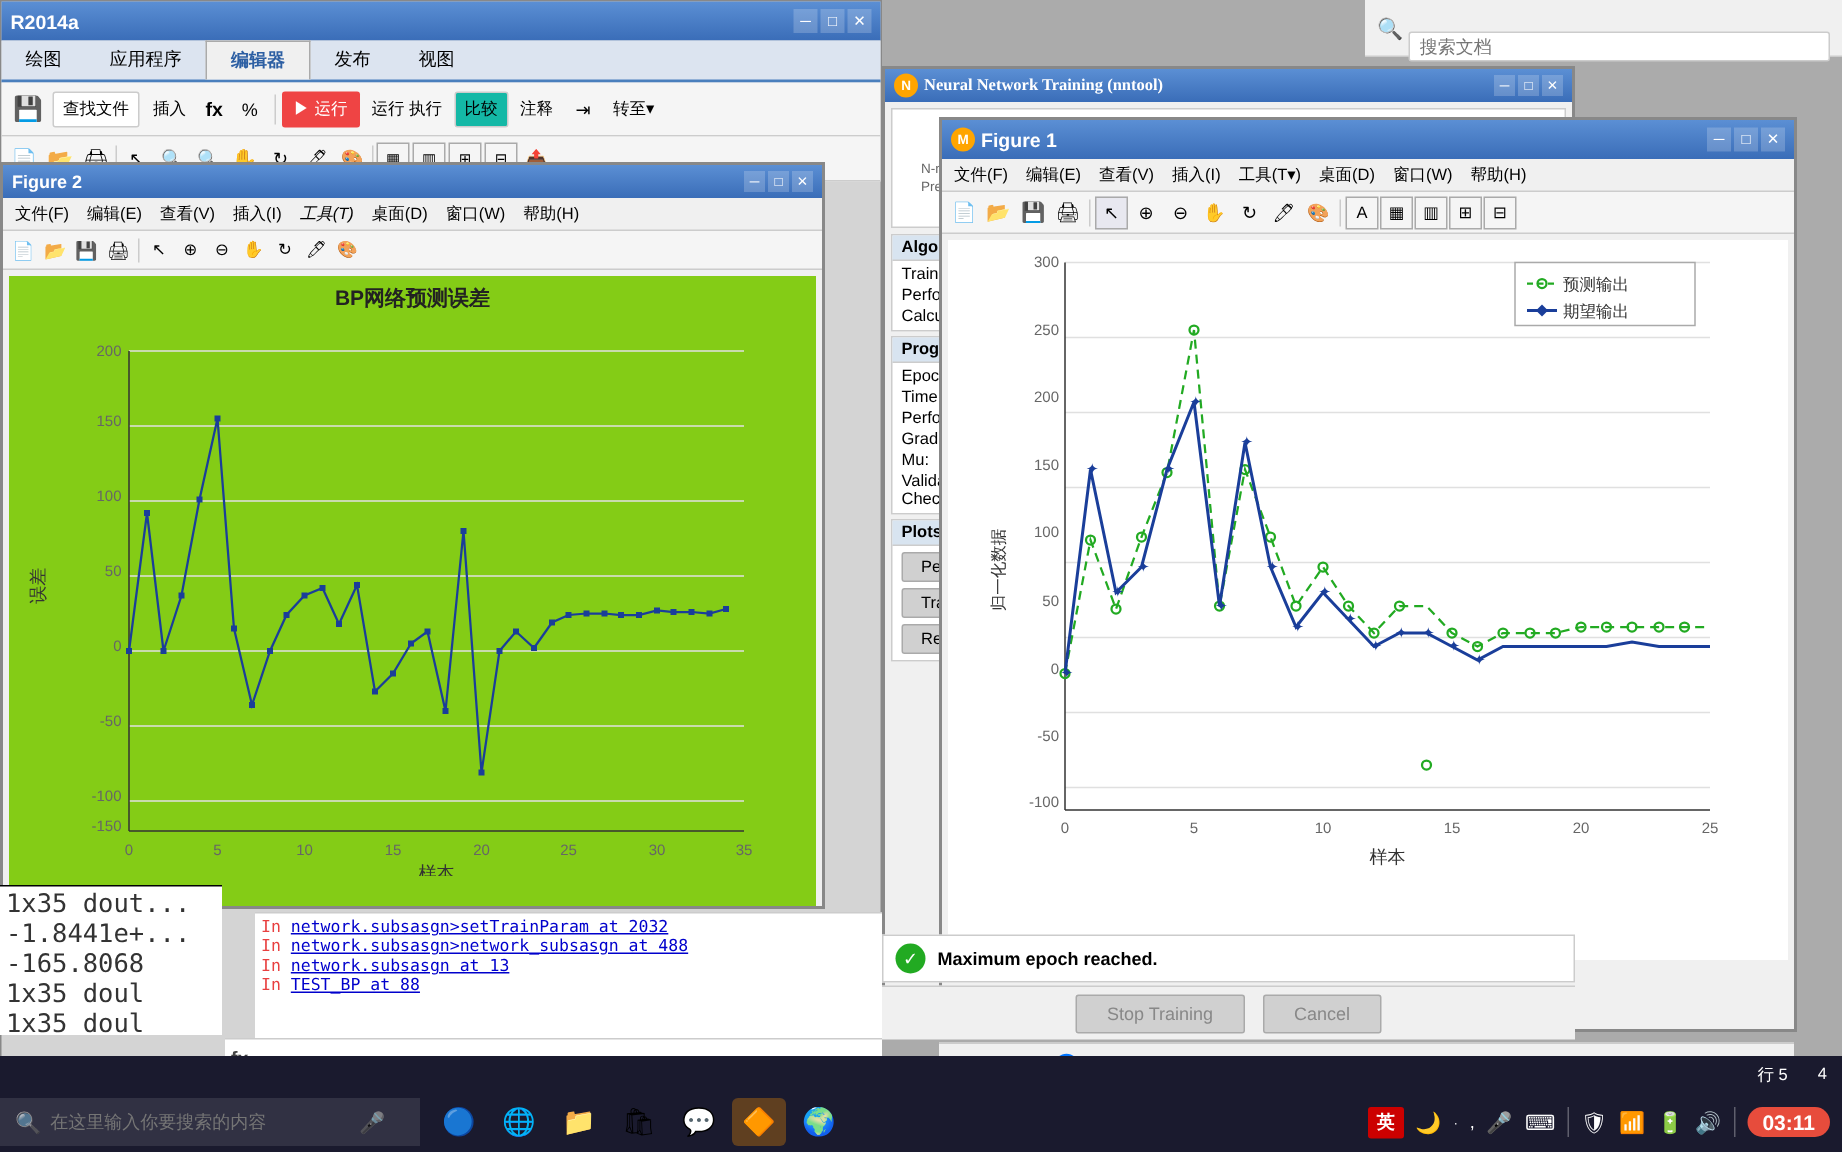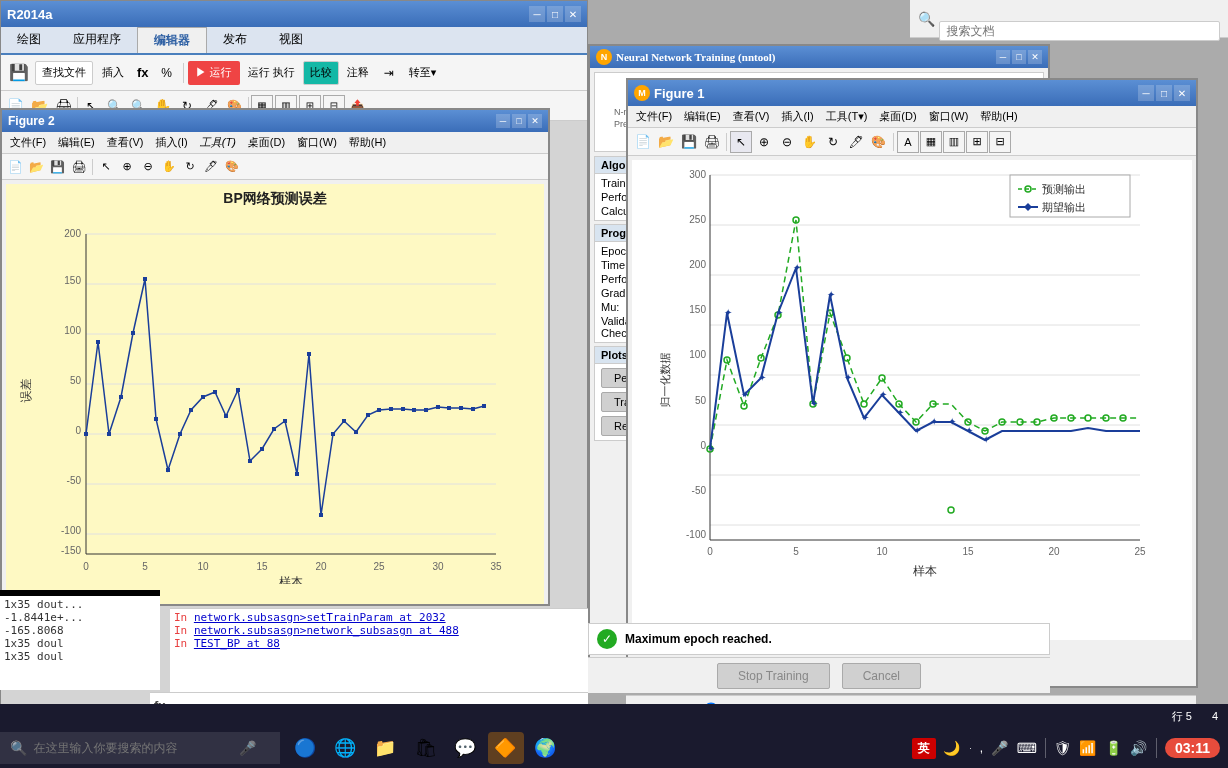--- a/index.html
+++ b/index.html
@@ -93,21 +93,21 @@
     <div style="width:1px;height:16px;background:#ccc;margin:0 2px;"></div>
     <div style="width:20px;height:20px;display:flex;align-items:center;justify-content:center;cursor:pointer;font-size:11px;">↖</div>
     <div style="width:20px;height:20px;display:flex;align-items:center;justify-content:center;cursor:pointer;font-size:11px;">⊕</div>
     <div style="width:20px;height:20px;display:flex;align-items:center;justify-content:center;cursor:pointer;font-size:11px;">⊖</div>
     <div style="width:20px;height:20px;display:flex;align-items:center;justify-content:center;cursor:pointer;font-size:11px;">✋</div>
     <div style="width:20px;height:20px;display:flex;align-items:center;justify-content:center;cursor:pointer;font-size:11px;">↻</div>
     <div style="width:20px;height:20px;display:flex;align-items:center;justify-content:center;cursor:pointer;font-size:11px;">🖊</div>
     <div style="width:20px;height:20px;display:flex;align-items:center;justify-content:center;cursor:pointer;font-size:11px;">🎨</div>
   </div>
 
-  <div style="background:#fef9c3;margin:4px;position:relative;height:420px;">
+  <div style="background:#84cc16;margin:4px;position:relative;height:420px;">
     <div style="text-align:center;font-size:14px;font-weight:bold;padding:6px 0;color:#222;">BP网络预测误差</div>
     <div style="position:absolute;left:8px;top:50%;transform:rotate(-90deg) translateX(50%);font-size:12px;color:#333;white-space:nowrap;">误差</div>
 
     <svg width="490" height="370" style="margin-left:40px;margin-top:0px;" class="chart-svg">
 
       <line x1="40" y1="20" x2="450" y2="20" stroke="#e0e0e0" stroke-width="1"></line>
       <line x1="40" y1="70" x2="450" y2="70" stroke="#e0e0e0" stroke-width="1"></line>
       <line x1="40" y1="120" x2="450" y2="120" stroke="#e0e0e0" stroke-width="1"></line>
       <line x1="40" y1="170" x2="450" y2="170" stroke="#e0e0e0" stroke-width="1"></line>
       <line x1="40" y1="220" x2="450" y2="220" stroke="#e0e0e0" stroke-width="1"></line>
@@ -171,31 +171,32 @@
       <rect x="378" y="194" width="4" height="4" fill="#1a3e9a"></rect>
       <rect x="390" y="191" width="4" height="4" fill="#1a3e9a"></rect>
       <rect x="401" y="192" width="4" height="4" fill="#1a3e9a"></rect>
       <rect x="413" y="192" width="4" height="4" fill="#1a3e9a"></rect>
       <rect x="425" y="193" width="4" height="4" fill="#1a3e9a"></rect>
       <rect x="436" y="190" width="4" height="4" fill="#1a3e9a"></rect>
     </svg>
   </div>
 </div>
 
-<div style="position:absolute;top:590px;left:0;width:160px;height:100px;background:white;border-top:6px solid #000000;overflow:hidden;font-family:monospace;font-size:11px;padding:2px 4px;z-index:21;">
+<div style="position:absolute;top:590px;left:0;width:148px;height:100px;background:white;border-top:1px solid #000000;overflow:hidden;font-family:monospace;font-size:17px;padding:2px 4px;z-index:21;">
   <div style="color:#333;">1x35 dout...</div>
   <div style="color:#333;">-1.8441e+...</div>
   <div style="color:#333;">-165.8068</div>
   <div style="color:#333;">1x35 doul</div>
   <div style="color:#333;">1x35 doul</div>
 </div>
 
 <div style="position:absolute;top:608px;left:170px;width:418px;height:110px;background:white;border-top:1px solid #ccc;overflow:hidden;font-family:monospace;font-size:11px;padding:2px 4px;z-index:22;">
   <div style="color:#e84040;">In <span style="color:#0000cc;text-decoration:underline;">network.subsasgn&gt;setTrainParam at 2032</span></div>
   <div style="color:#e84040;">In <span style="color:#0000cc;text-decoration:underline;">network.subsasgn&gt;network_subsasgn at 488</span></div>
+  <div style="color:#e84040;">In <span style="color:#0000cc;text-decoration:underline;">network.subsasgn at 13</span></div>
   <div style="color:#e84040;">In <span style="color:#0000cc;text-decoration:underline;">TEST_BP at 88</span></div>
 </div>
 
 <div style="position:absolute;top:692px;left:150px;width:438px;height:26px;background:white;border-top:1px solid #ccc;display:flex;align-items:center;padding:0 4px;z-index:30;">
   <span style="font-size:13px;font-weight:bold;color:#444;margin-right:4px;">fx</span>
   <span style="font-size:12px;color:#666;margin-right:4px;">›</span>
   <input style="border: none; outline: none; flex: 1 1 0%; font-size: 12px;" type="text" value="">
 </div>
 
 <div style="position:absolute;top:44px;left:588px;width:462px;height:640px;background:#f0f0f0;border:2px solid #888;z-index:15;">

